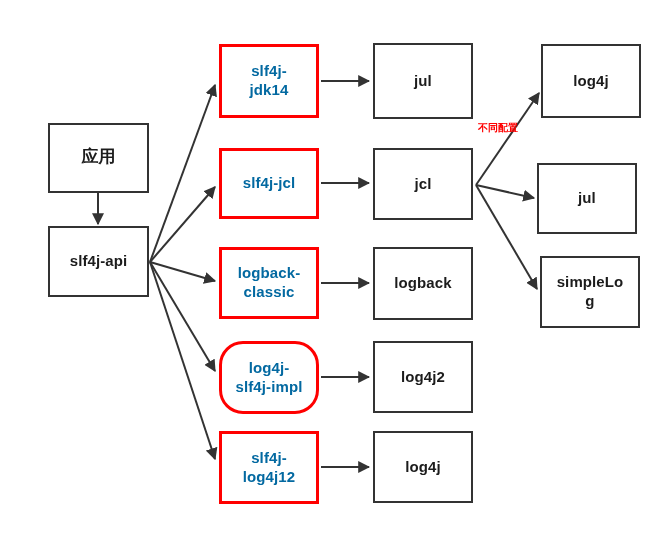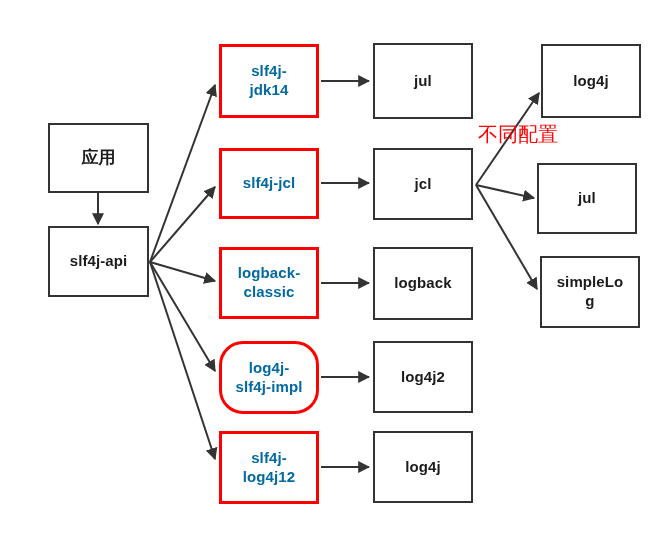--- a/index.html
+++ b/index.html
@@ -45,26 +45,27 @@
     border: 3px solid #ff0000;
     color: #0369a1;
   }
   .node .label {
     display: block;
     padding: 0 4px;
     white-space: pre-line;
   }
   .node.cjk {
     font-size: 17px;
+    font-family: Liberation Mono, monospace;
   }
   .edge-label {
     position: absolute;
     color: #ff0000;
-    font-weight: normal;
-    font-size: 20px;
+    font-weight: bold;
+    font-size: 10px;
     white-space: nowrap;
     z-index: 3;
     background: transparent;
   }
 </style>
 </head>
 <body>
 
 <div id="canvas">
 

